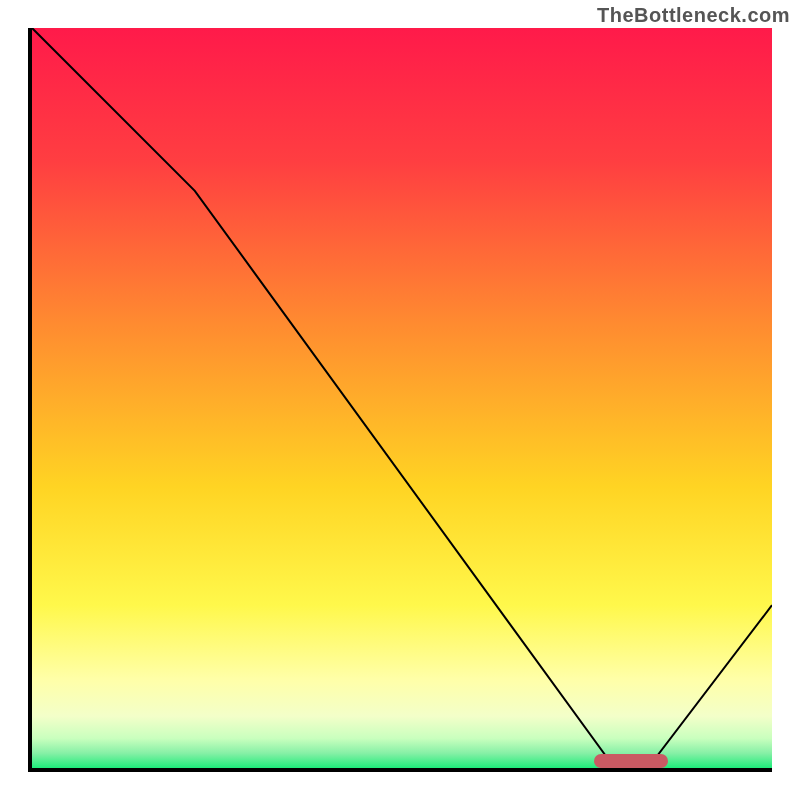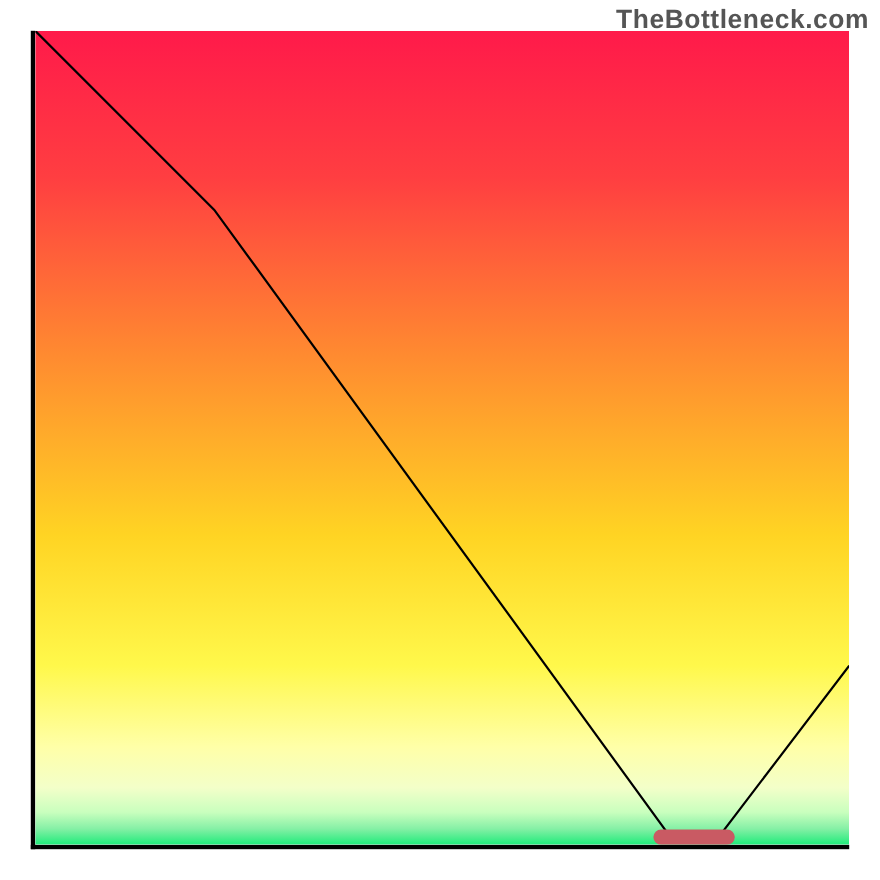--- a/index.html
+++ b/index.html
@@ -8,21 +8,21 @@
     position: absolute;
     top: 0;
     left: 0;
     width: 800px;
     height: 800px;
   }
   .watermark {
     position: absolute;
     top: 4px;
     right: 10px;
-    font-size: 24px;
+    font-size: 20px;
     font-weight: bold;
     color: #555555;
     z-index: 10;
     letter-spacing: 0.5px;
   }
   .plot-area {
     position: absolute;
     left: 28px;
     top: 28px;
     width: 744px;

